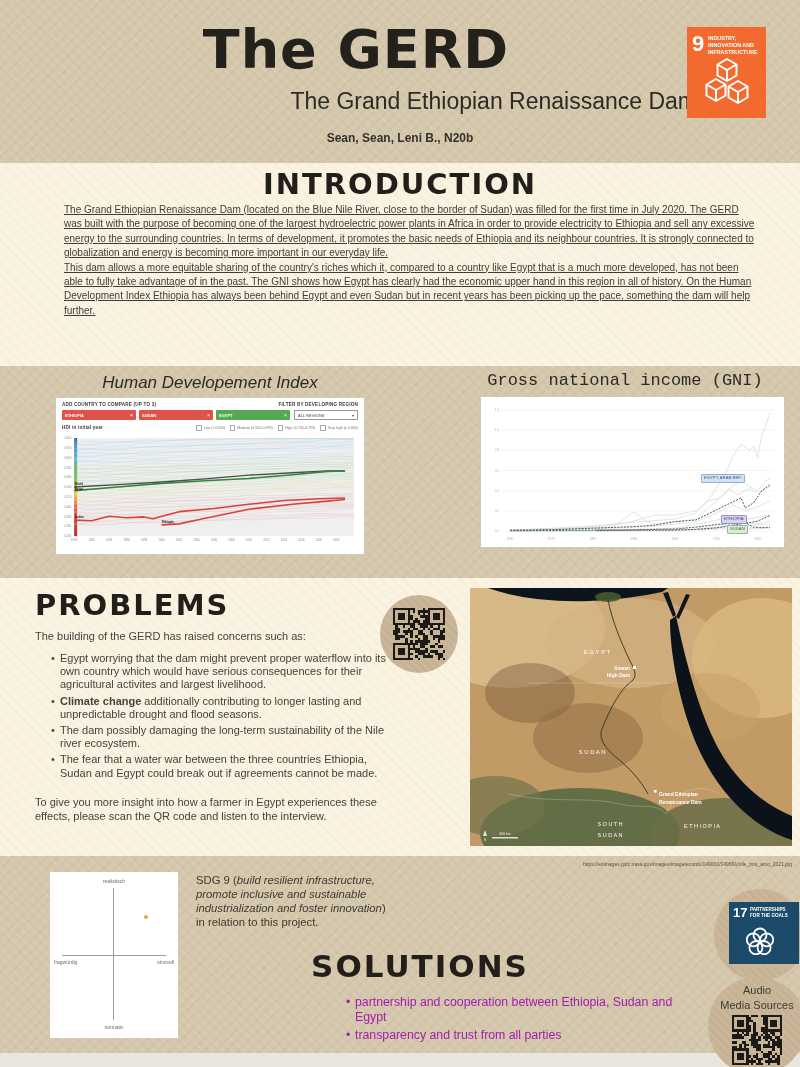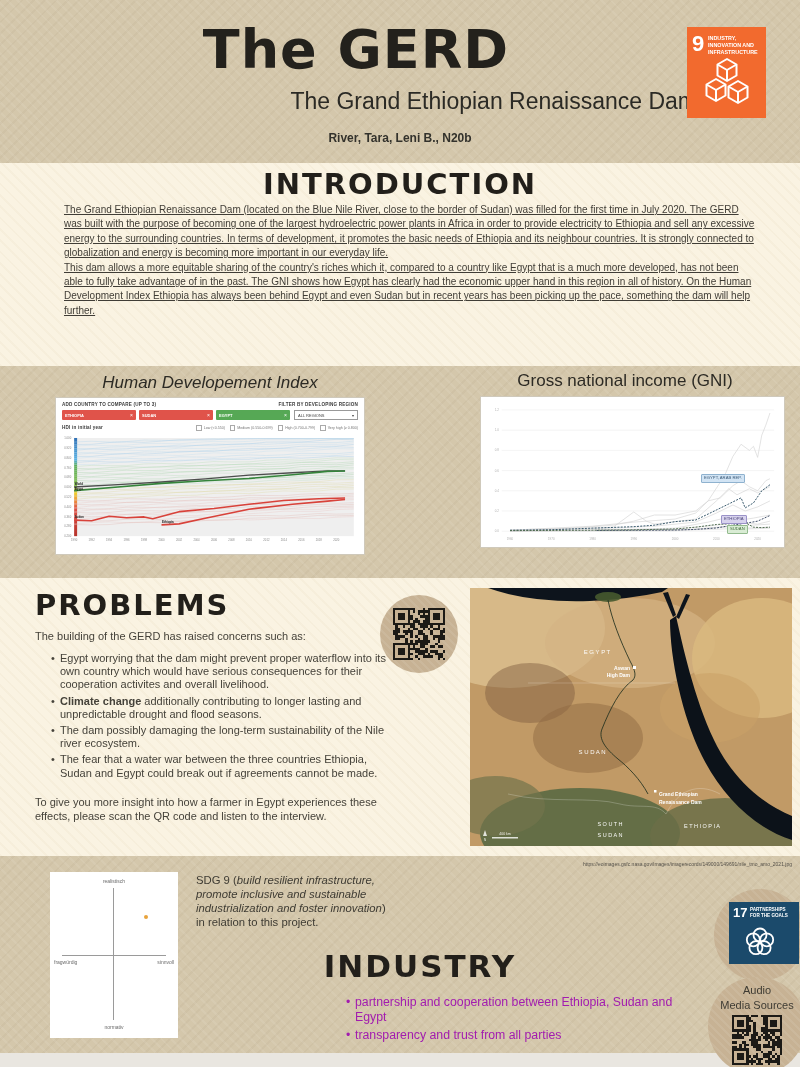--- a/index.html
+++ b/index.html
@@ -53,21 +53,21 @@
 
   <div class="band tan" style="top:0;height:163px;"></div>
   <div class="band cream" style="top:163px;height:203px;"></div>
   <div class="band tan" style="top:366px;height:212px;"></div>
   <div class="band cream" style="top:578px;height:278px;"></div>
   <div class="band tan" style="top:856px;height:211px;"></div>
   <div class="strip"></div>
 
   <h1 class="abs ctr title" style="top:18px;left:0;width:712px;">The GERD</h1>
   <div class="abs ctr subtitle" style="top:88px;left:0;width:697px;text-align:right;">The Grand Ethiopian Renaissance Dam</div>
-  <div class="abs ctr authors" style="top:131px;left:0;width:800px;">River, Tara, Leni B., N20b</div>
+  <div class="abs ctr authors" style="top:131px;left:0;width:800px;">Sean, Sean, Leni B., N20b</div>
 
   <div class="abs sdg-square" style="left:687px;top:27px;width:79px;height:91px;background:#f26a2e;">
     <div style="position:absolute;left:5px;top:4px;font-size:22px;font-weight:bold;">9</div>
     <div style="position:absolute;left:21px;top:8px;width:54px;font-size:5.4px;font-weight:bold;line-height:1.25;">INDUSTRY, INNOVATION AND INFRASTRUCTURE</div>
     <svg viewBox="0 0 60 54" style="position:absolute;left:10px;top:28px;width:60px;height:58px;">
       <defs>
         <g id="cube" fill="none" stroke="#fff" stroke-width="2" stroke-linejoin="round">
           <path d="M0,-11 L9.5,-5.5 L9.5,5.5 L0,11 L-9.5,5.5 L-9.5,-5.5 Z"></path>
           <path d="M-9.5,-5.5 L0,0 L9.5,-5.5 M0,0 L0,11"></path>
         </g>
@@ -219,21 +219,21 @@
         <text x="18.5" y="50.68125" font-size="3" font-weight="bold" fill="#1a1a1a">World</text>
         <polyline points="18.0,56.1 62.1,52.5 106.1,48.8 150.2,46.1 194.3,43.8 238.3,40.1 273.6,36.7 291.2,36.3" fill="none" stroke="#35843b" stroke-width="1.6" stroke-linejoin="round"></polyline>
         <text x="18.5" y="55.63125000000001" font-size="3" font-weight="bold" fill="#1a1a1a">Egypt</text>
         <polyline points="18.0,85.8 35.6,86.5 53.3,82.0 70.9,83.4 88.5,82.6 97.3,84.4 123.8,77.3 159.0,74.2 194.3,69.8 229.5,66.1 264.8,64.3 291.2,63.6" fill="none" stroke="#d8423a" stroke-width="1.6" stroke-linejoin="round"></polyline>
         <text x="18.5" y="84.09375" font-size="3" font-weight="bold" fill="#1a1a1a">Sudan</text>
         <polyline points="106.1,90.6 123.8,89.6 150.2,83.9 194.3,74.8 238.3,69.8 273.6,66.7 291.2,65.1" fill="none" stroke="#d8423a" stroke-width="1.6" stroke-linejoin="round"></polyline>
         <text x="106.625" y="88.425" font-size="3" font-weight="bold" fill="#1a1a1a">Ethiopia</text>
       </svg>
   </div>
 
-  <div class="abs ctr chart-title" style="top:371px;left:455px;width:340px;">Gross national income (GNI)</div>
+  <div class="abs ctr chart-title" style="top:371px;left:455px;width:340px;font-family:Liberation Mono, monospace;">Gross national income (GNI)</div>
   <div class="abs panel" style="left:480px;top:396px;width:305px;height:152px;">
     <svg id="gni-svg" viewBox="0 0 305 152" style="position:absolute;left:0;top:0;width:303px;height:150px;">
         <polyline points="20.0,13.1 296.0,13.1" fill="none" stroke="#ececec" stroke-width="0.6"></polyline>
         <text x="17" y="14.220000000000004" font-size="3" fill="#b0b0b0" text-anchor="end">1.2</text>
         <polyline points="20.0,33.6 296.0,33.6" fill="none" stroke="#ececec" stroke-width="0.6"></polyline>
         <text x="17" y="34.699999999999996" font-size="3" fill="#b0b0b0" text-anchor="end">1.0</text>
         <polyline points="20.0,54.1 296.0,54.1" fill="none" stroke="#ececec" stroke-width="0.6"></polyline>
         <text x="17" y="55.18" font-size="3" fill="#b0b0b0" text-anchor="end">0.8</text>
         <polyline points="20.0,74.6 296.0,74.6" fill="none" stroke="#ececec" stroke-width="0.6"></polyline>
         <text x="17" y="75.66" font-size="3" fill="#b0b0b0" text-anchor="end">0.6</text>
@@ -264,21 +264,21 @@
         <polyline points="28.4,135.4 112.0,135.0 153.8,134.6 195.6,133.7 216.5,131.9 237.5,129.2 254.2,128.3 266.7,127.3 275.1,131.9 283.5,132.4 291.8,131.9" fill="none" stroke="#4e6b4e" stroke-width="1" stroke-dasharray="2,1.3" stroke-linejoin="round"></polyline>
       </svg>
     <div class="gni-chip" style="left:220px;top:77px;background:#d2e4f4;border:0.5px solid #8fb2cf;color:#3a5a78;">EGYPT, ARAB REP.</div>
     <div class="gni-chip" style="left:240px;top:118px;background:#d8d3ee;border:0.5px solid #9a92c8;color:#4a4478;">ETHIOPIA</div>
     <div class="gni-chip" style="left:246px;top:128px;background:#d9ecd4;border:0.5px solid #93bb8e;color:#3f6b3a;">SUDAN</div>
   </div>
 
   <h2 class="abs section-h" style="top:588px;left:35px;">PROBLEMS</h2>
   <div class="abs problems-body" style="top:630px;left:35px;width:345px;">The building of the GERD has raised concerns such as:</div>
   <ul class="abs bullets problems-body" style="top:652px;left:48px;width:332px;">
-    <li><b></b><span>Egypt worrying that the dam might prevent proper waterflow into its own country which would have serious consequences for their cooperation activites and overall livelihood.</span></li>
+    <li><b></b><span>Egypt worrying that the dam might prevent proper waterflow into its own country which would have serious consequences for their agricultural activites and largest livelihood.</span></li>
     <li><b>Climate change</b><span> additionally contributing to longer lasting and unpredictable drought and flood seasons.</span></li>
     <li><b></b><span>The dam possibly damaging the long-term sustainability of the Nile river ecosystem.</span></li>
     <li><b></b><span>The fear that a water war between the three countries Ethiopia, Sudan and Egypt could break out if agreements cannot be made.</span></li>
   </ul>
   <div class="abs problems-body" style="top:795px;left:35px;width:348px;line-height:1.3;">To give you more insight into how a farmer in Egypt experiences these effects, please scan the QR code and listen to the interview.</div>
 
   <div class="abs qr-circle" style="left:380px;top:595px;width:78px;height:78px;">
     <div class="qr" style="left:13px;top:13px;width:52px;height:52px;"><svg viewBox="0 0 100 100" width="100%" height="100%" fill="#1c1a16" shape-rendering="crispEdges">
           <rect x="33.333333333333336" y="0" width="4.761904761904762" height="4.761904761904762"></rect>
           <rect x="38.095238095238095" y="0" width="4.761904761904762" height="4.761904761904762"></rect>
@@ -492,21 +492,21 @@
     <div class="quad-label" style="left:0;top:152px;width:128px;text-align:center;">normativ</div>
     <div class="quad-label" style="left:4px;top:87px;">fragwürdig</div>
     <div class="quad-label" style="right:4px;top:87px;position:absolute;">sinnvoll</div>
     <div style="position:absolute;left:94px;top:43px;width:4px;height:4px;border-radius:50%;background:#e8a33d;"></div>
   </div>
 
   <div class="abs" style="left:196px;top:873px;width:192px;font-size:11.3px;line-height:1.25;color:#3e3b33;">
     <span>SDG 9 (</span><i>build resilient infrastructure, promote inclusive and sustainable industrialization and foster innovation</i><span>) in relation to this project.</span>
   </div>
 
-  <h2 class="abs ctr section-h" style="top:948px;left:280px;width:280px;font-size:31px;">INDUSTRY</h2>
+  <h2 class="abs ctr section-h" style="top:948px;left:280px;width:280px;font-size:31px;">SOLUTIONS</h2>
   <ul class="abs bullets sol-bullets" style="top:995px;left:343px;width:340px;">
     <li>partnership and cooperation between Ethiopia, Sudan and Egypt</li>
     <li>transparency and trust from all parties</li>
   </ul>
 
   <div class="abs qr-circle" style="left:714px;top:889px;width:92px;height:92px;">
     <div class="sdg-square" style="position:absolute;left:15px;top:13px;width:70px;height:62px;background:#1b4a6b;">
       <div style="position:absolute;left:4px;top:3px;font-size:13px;font-weight:bold;">17</div>
       <div style="position:absolute;left:21px;top:5px;width:40px;font-size:4.6px;font-weight:bold;line-height:1.25;">PARTNERSHIPS FOR THE GOALS</div>
       <svg viewBox="0 0 62 62" style="position:absolute;left:0;top:0;width:62px;height:62px;">

